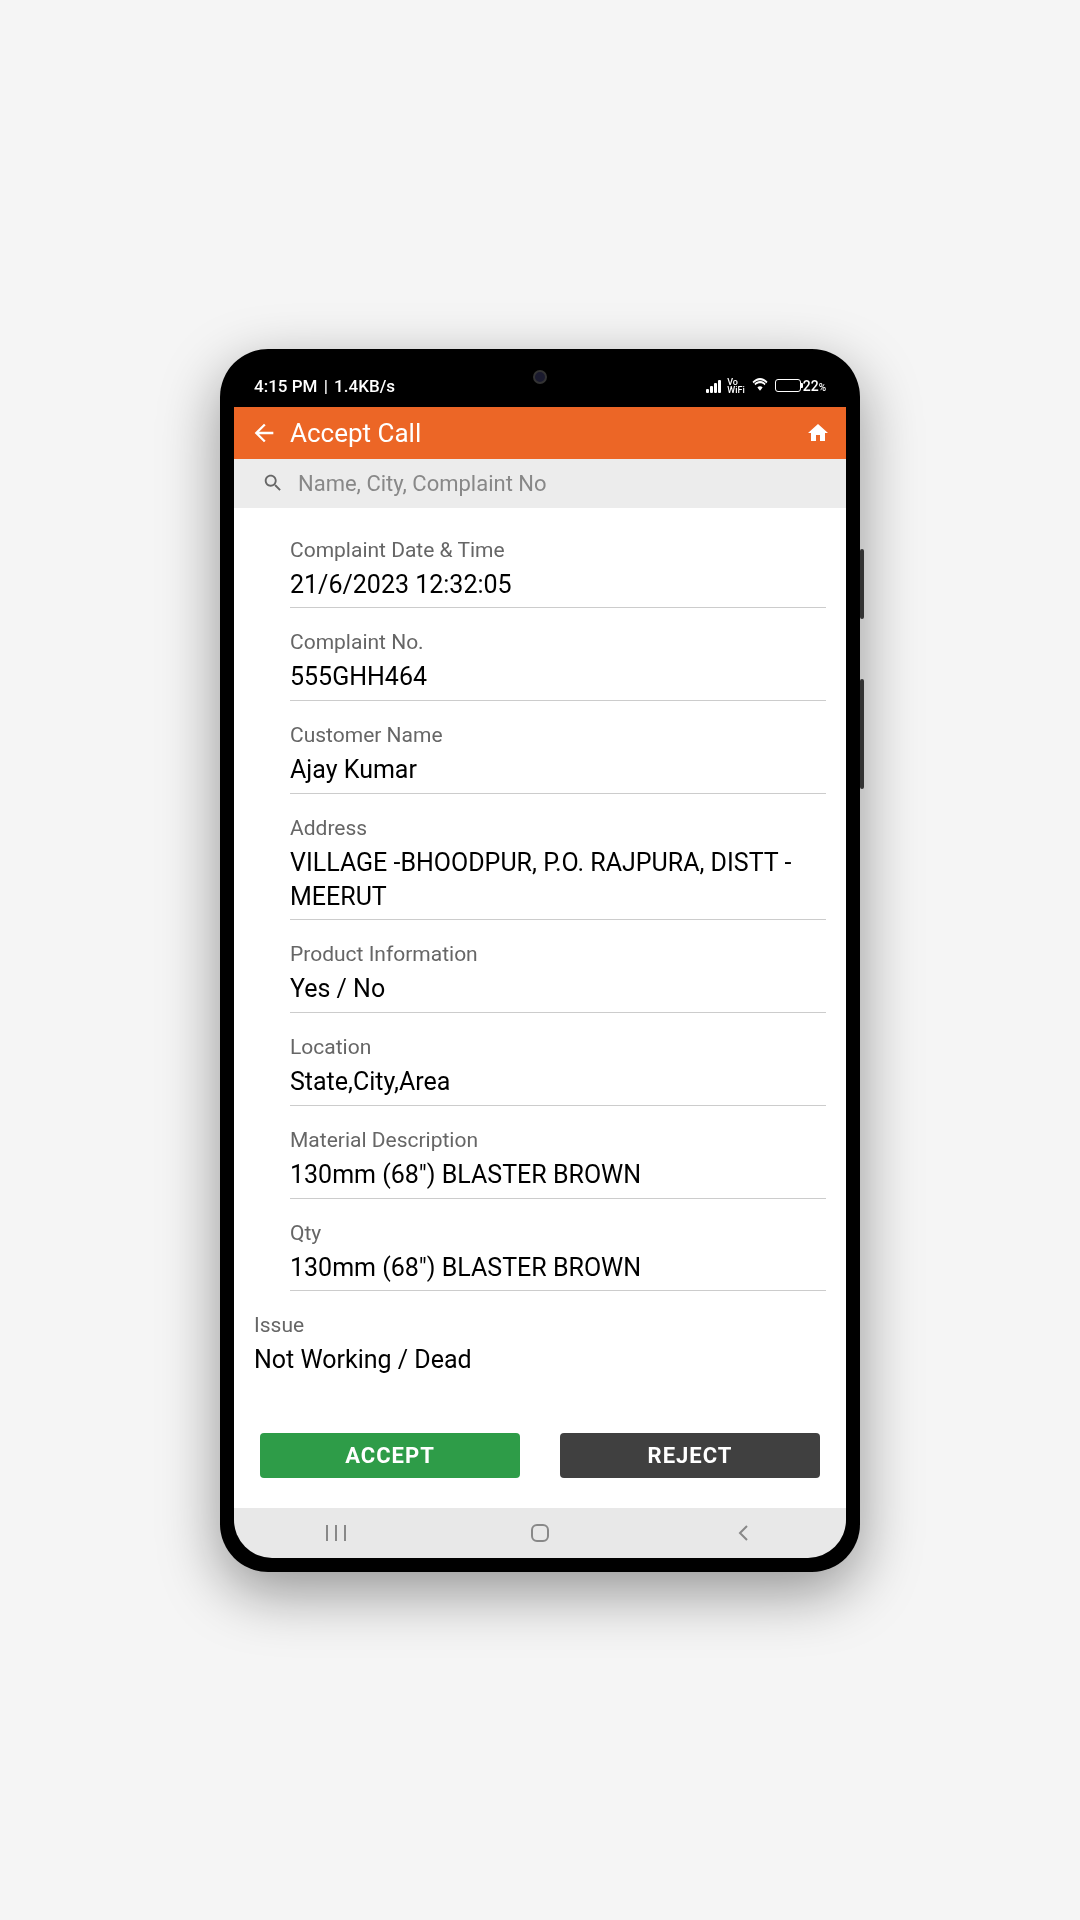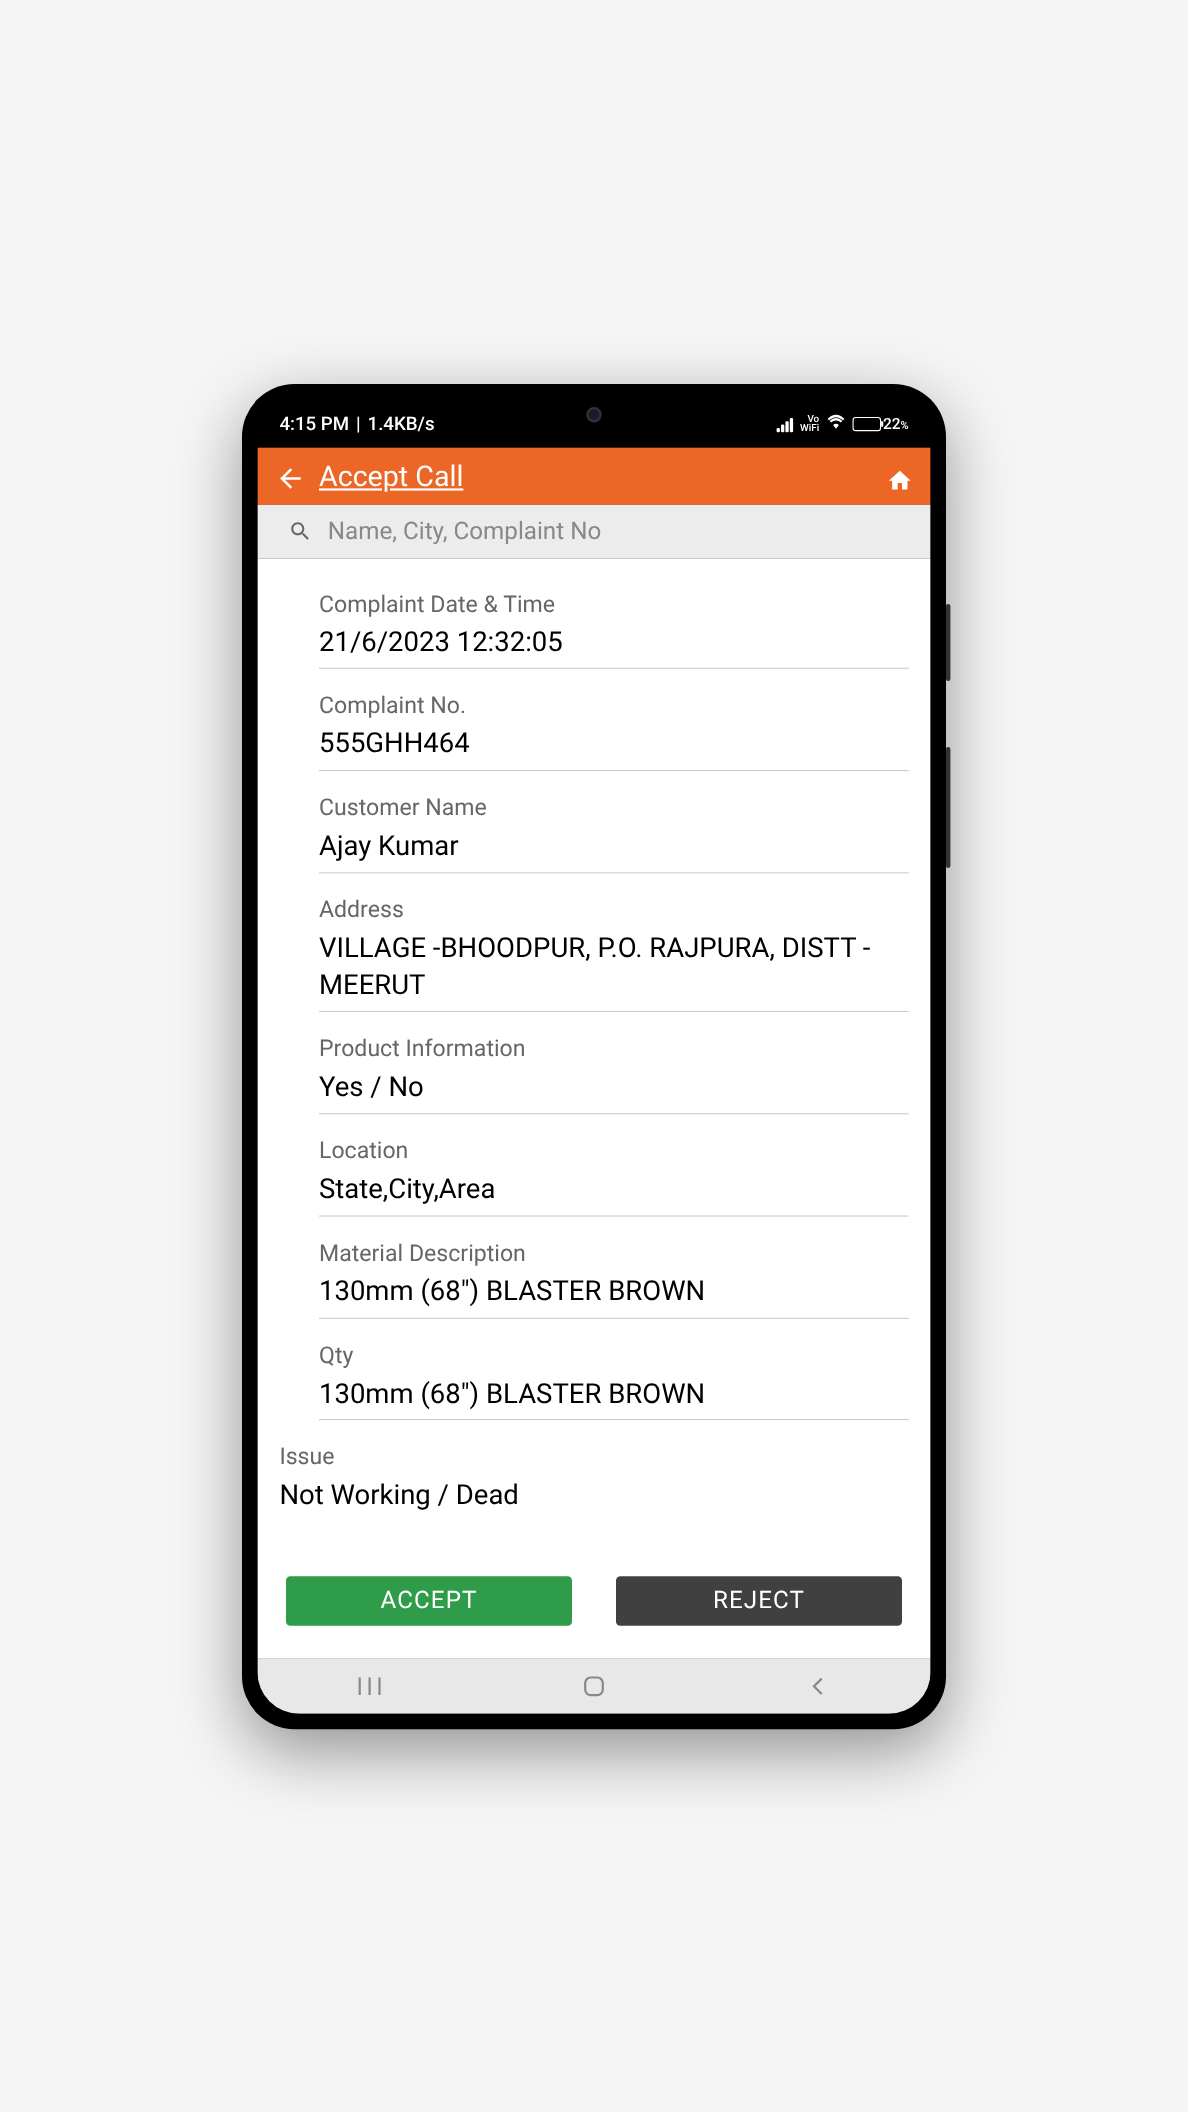--- a/index.html
+++ b/index.html
@@ -8,44 +8,44 @@
     .phone-inner { background: #000; border-radius: 38px; overflow: hidden; position: relative; }
     .notch { position: absolute; top: 0; left: 50%; transform: translateX(-50%); width: 140px; height: 28px; background: #000; border-radius: 0 0 20px 20px; z-index: 10; display: flex; justify-content: center; align-items: center; }
     .notch-camera { width: 14px; height: 14px; background: #1a1a2e; border-radius: 50%; border: 2px solid #333; }
     .status-bar { background: #000; color: #fff; display: flex; justify-content: space-between; align-items: center; padding: 10px 20px 8px; font-size: 17px; font-weight: 500; height: 44px; }
     .status-left { display: flex; align-items: center; gap: 2px; }
     .status-right { display: flex; align-items: center; gap: 6px; }
     .status-icon { display: inline-flex; align-items: center; }
     .signal-bars { display: flex; align-items: flex-end; gap: 1px; height: 14px; }
     .signal-bars span { width: 3px; background: #fff; border-radius: 1px; }
     .signal-bars span:nth-child(1){height:4px}.signal-bars span:nth-child(2){height:7px}.signal-bars span:nth-child(3){height:10px}.signal-bars span:nth-child(4){height:13px}
-    .vowifi { font-size: 9px; line-height: 8px; text-align: right; }
+    .vowifi { font-size: 9px; line-height: 8px; text-align: left; }
     .wifi-icon svg { width: 18px; height: 18px; fill: #fff; }
     .battery { display: flex; align-items: center; gap: 2px; }
     .battery-shell { width: 26px; height: 13px; border: 1.5px solid #fff; border-radius: 3px; position: relative; padding: 1px; }
     .battery-shell::after { content:''; position: absolute; right: -3px; top: 3px; width: 2px; height: 5px; background: #fff; border-radius: 0 1px 1px 0; }
     .battery-fill { height: 100%; width: 22%; background: #fff; border-radius: 1px; }
     .battery-pct { font-size: 14px; text-align: center; }
-    .app-header { background: #ec6626; color: #fff; display: flex; align-items: flex-end; padding: 10px 16px; height: 52px; text-decoration: underline; }
+    .app-header { background: #ec6626; color: #fff; display: flex; align-items: center; padding: 10px 16px; height: 52px; }
     .back-btn { display: flex; align-items: center; cursor: pointer; }
     .back-btn svg { width: 28px; height: 28px; fill: #fff; }
     .app-title { font-size: 26px; font-weight: 400; margin-left: 12px; flex: 1; }
     .home-btn { display: flex; align-items: center; cursor: pointer; }
     .home-btn svg { width: 24px; height: 24px; fill: #fff; }
     .search-bar { background: #ececec; display: flex; align-items: center; padding: 12px 28px; gap: 14px; }
     .search-bar svg { width: 22px; height: 22px; fill: #666; }
     .search-input { border: none; background: transparent; font-size: 22px; color: #666; flex: 1; outline: none; }
     .search-input::placeholder { color: #888; }
     .content { background: #fff; padding: 30px 20px 20px; min-height: 1000px; }
     .field { margin-bottom: 22px; border-bottom: 1px solid #ccc; padding-bottom: 6px; margin-left: 36px; }
     .field-no-border { margin-bottom: 22px; padding-bottom: 6px; }
     .field-label { font-size: 21px; color: #666; margin-bottom: 6px; }
     .field-value { font-size: 25px; color: #000; line-height: 1.35; }
     .action-buttons { display: flex; gap: 40px; margin-top: 50px; padding: 0 6px; }
-    .btn { flex: 1; padding: 10px; text-align: center; font-size: 22px; font-weight: 400; color: #fff; border: none; border-radius: 4px; cursor: pointer; letter-spacing: 1px; }
+    .btn { flex: 1; padding: 10px; text-align: center; font-size: 22px; font-weight: 700; color: #fff; border: none; border-radius: 4px; cursor: pointer; letter-spacing: 1px; }
     .btn-accept { background: #2e9c48; }
     .btn-reject { background: #404040; }
     .nav-bar { background: #e8e8e8; display: flex; justify-content: space-around; align-items: center; height: 50px; }
     .nav-item { display: flex; align-items: center; justify-content: center; flex: 1; cursor: pointer; }
     .nav-item svg { fill: none; stroke: #888; stroke-width: 2; }
     .side-buttons { position: absolute; right: -4px; top: 200px; display: flex; flex-direction: column; gap: 60px; }
     .side-btn { width: 4px; height: 70px; background: #333; border-radius: 2px; }
     .side-btn.long { height: 110px; }
   </style>
 </head>

